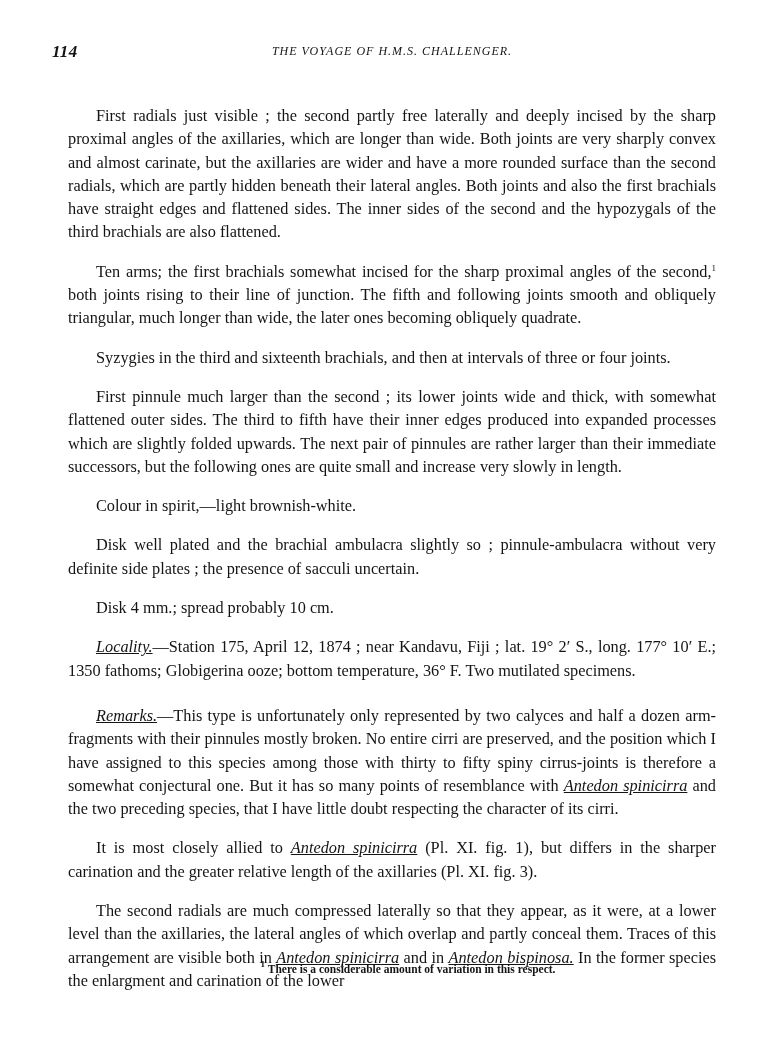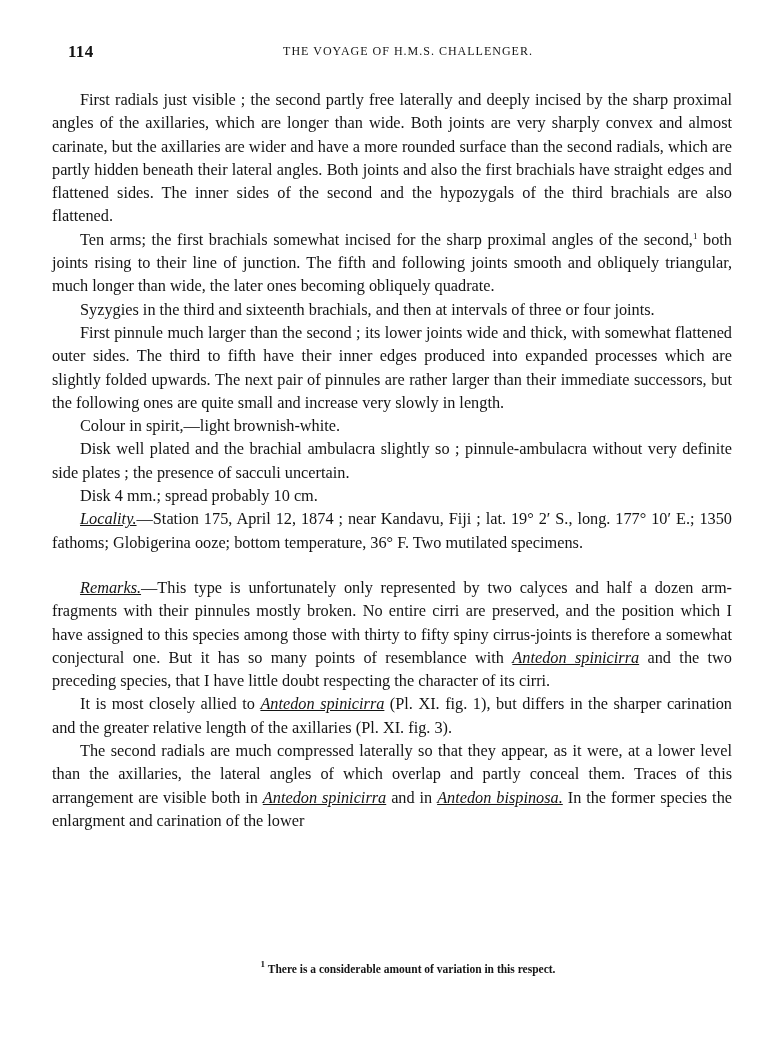--- a/index.html
+++ b/index.html
@@ -2,25 +2,25 @@
 <html><head>
   <meta charset="utf-8">
   <style>
     html, body { margin: 0; padding: 0; background: #ffffff; }
     body {
       width: 776px; height: 1050px; position: relative; overflow: hidden;
       font-family: "Liberation Serif", "DejaVu Serif", serif;
       color: #141414;
     }
     .page { position: absolute; left: 52px; top: 0; width: 680px; }
-    .header { position: absolute; top: 42px; left: 16px; width: 680px; height: 20px; }
+    .header { position: absolute; top: 42px; left: 0; width: 680px; height: 20px; font-style: italic; }
     .page-number { position: absolute; left: 0; top: 0; font-size: 17px; font-weight: bold; letter-spacing: 0.3px; }
     .running-title { position: absolute; left: 0; width: 680px; top: 2px; text-align: center; font-size: 12px; letter-spacing: 1px; }
     .body-text { position: absolute; top: 88px; left: 0; width: 680px; font-size: 16.3px; line-height: 23.3px; text-align: justify; }
-    .body-text p { margin: 0; text-indent: 28px; }
+    .body-text p { margin: 16px; text-indent: 28px; }
     .body-text p.spaced { margin-top: 22px; }
     .ital { font-style: italic; text-decoration: underline; }
     sup { font-size: 9px; vertical-align: 6px; line-height: 0; }
     .footnote { position: absolute; top: 963px; left: 16px; width: 680px; text-align: center; font-size: 11.5px; font-weight: bold; }
   </style>
 </head>
 <body>
 
 <div class="page">
   <div class="header">

